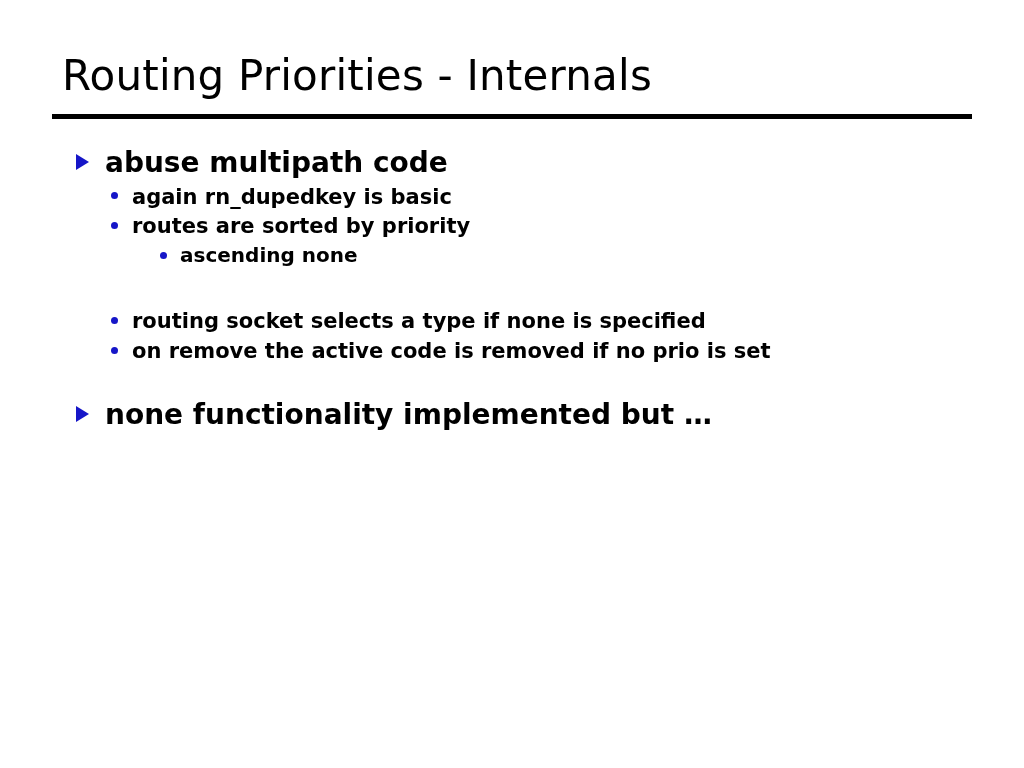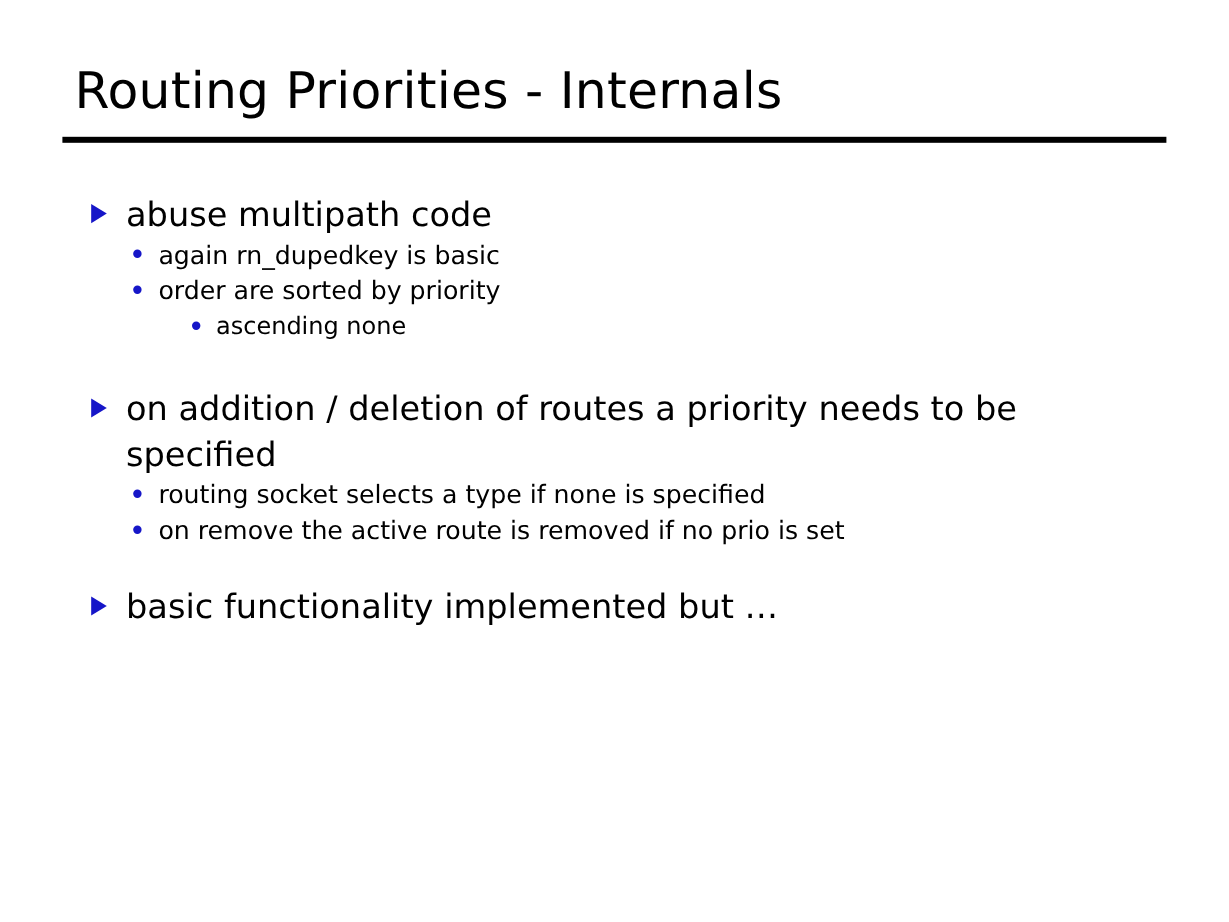--- a/index.html
+++ b/index.html
@@ -34,22 +34,23 @@
     position: absolute;
     left: 52px;
     top: 114px;
     width: 920px;
     height: 5px;
     background: #000000;
   }
   .body {
     position: absolute;
     left: 70px;
-    top: 160px;
+    top: 144px;
     width: 900px;
+    font-weight: bold;
   }
   .blk {
     margin-bottom: 0;
   }
   .lvl1 {
     position: relative;
     padding-left: 35px;
     font-size: 28px;
     line-height: 1.34;
     margin-top: 0;
@@ -118,48 +119,44 @@
       <div class="lvl1">
         <span class="marker"></span>
         <span>abuse multipath code</span>
       </div>
       <div class="lvl2">
         <span class="marker"></span>
         <span>again rn_dupedkey is basic</span>
       </div>
       <div class="lvl2">
         <span class="marker"></span>
-        <span>order are sorted by priority</span>
+        <span>routes are sorted by priority</span>
       </div>
       <div class="lvl3">
         <span class="marker"></span>
         <span>ascending none</span>
       </div>
     </div>
 
     <div class="gap"></div>
 
     <div class="blk">
-      <div class="lvl1">
-        <span class="marker"></span>
-        <span>on addition / deletion of routes a priority needs to be specified</span>
-      </div>
       <div class="lvl2">
         <span class="marker"></span>
         <span>routing socket selects a type if none is specified</span>
       </div>
       <div class="lvl2">
         <span class="marker"></span>
-        <span>on remove the active route is removed if no prio is set</span>
+        <span>on remove the active code is removed if no prio is set</span>
       </div>
     </div>
 
     <div class="gap-small"></div>
 
     <div class="blk">
       <div class="lvl1">
         <span class="marker"></span>
-        <span>basic functionality implemented but …</span>
+        <span>none functionality implemented but …</span>
       </div>
     </div>
 
   </div>
 </div>
 
 </body></html>

